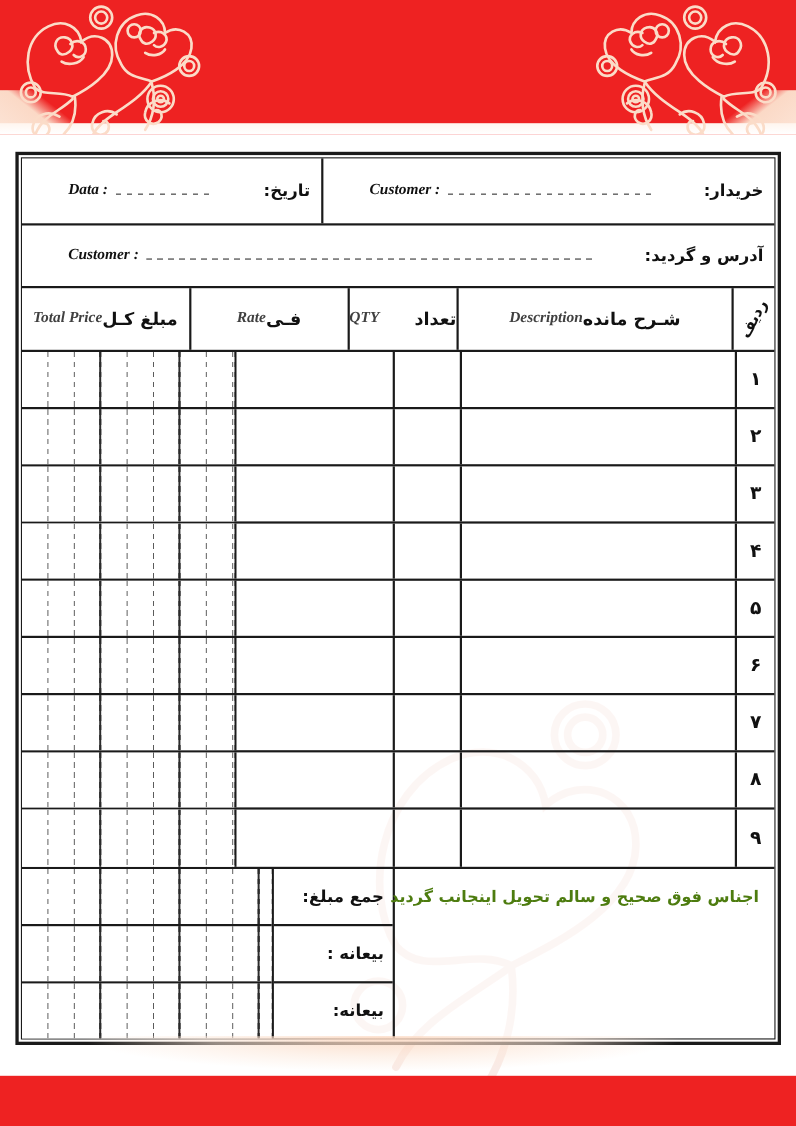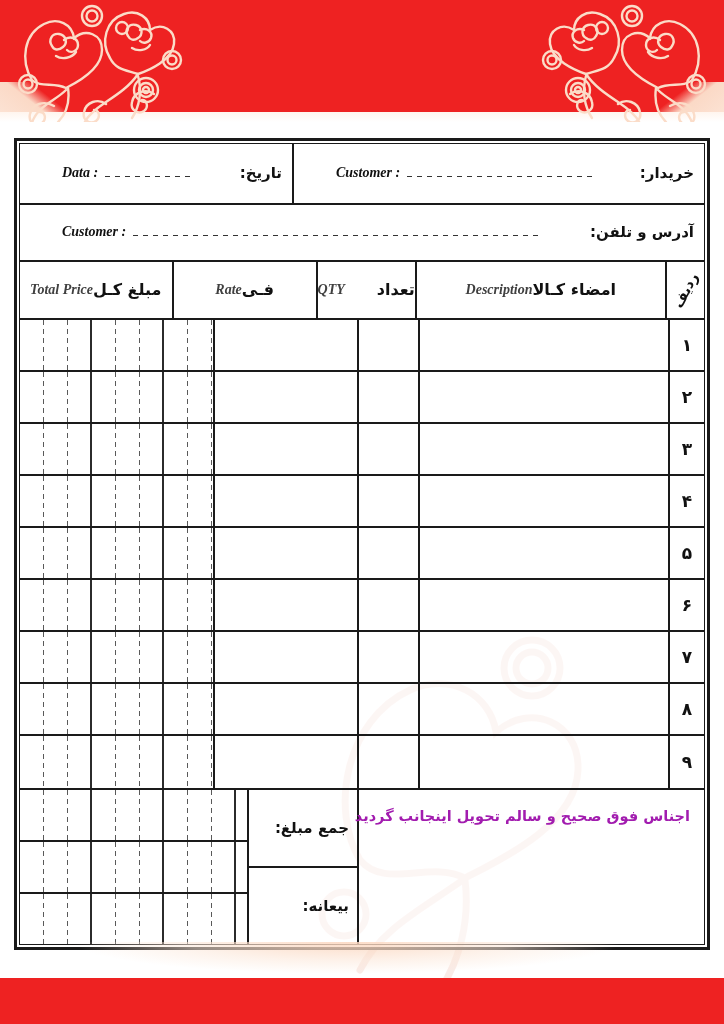--- a/index.html
+++ b/index.html
@@ -317,21 +317,21 @@
   .foot-note {
     flex: 0 0 347px;
     position: relative;
     border-left: 2px solid #1a1a1a;
   }
   .note-top {
     position: absolute;
     top: 18px; right: 14px;
     font-size: 14.5px;
     font-weight: 700;
-    color: #a21caf;
+    color: #4d7c0f;
     white-space: nowrap;
   }
   .note-sign {
     position: absolute;
     top: 86px;
     right: 0; left: 0;
     text-align: center;
     font-size: 14.5px;
     font-weight: 700;
     color: #111;
@@ -462,33 +462,33 @@
         </div>
 
         <div class="meta-cell meta-date">
           <span class="lbl-fa">تاریخ:</span>
           <span class="dashline"></span>
           <span class="lbl-en">Data :</span>
         </div>
       </div>
 
       <div class="meta-address">
-        <span class="lbl-fa">آدرس و تلفن:</span>
+        <span class="lbl-fa">آدرس و گردید:</span>
         <span class="dashline"></span>
         <span class="lbl-en">Customer :</span>
       </div>
 
       <div class="grid">
 
         <div class="grid-head">
           <div class="hcell col-idx">
             <span class="h-idx">ردیف</span>
           </div>
           <div class="hcell col-desc">
-            <span class="h-fa">امضاء کـالا</span>
+            <span class="h-fa">شـرح مانده</span>
             <span class="h-en">Description</span>
           </div>
           <div class="hcell col-qty">
             <span class="h-fa">تعداد</span>
             <span class="h-en">QTY</span>
           </div>
           <div class="hcell col-rate">
             <span class="h-fa">فـی</span>
             <span class="h-en">Rate</span>
           </div>
@@ -611,20 +611,21 @@
       </div>
 
       <div class="foot-wrap">
 
         <div class="foot-note">
           <div class="note-top">اجناس فوق صحیح و سالم تحویل اینجانب گردید</div>
         </div>
 
         <div class="foot-labels" id="foot-labels">
             <div class="foot-lbl">جمع مبلغ:</div>
+            <div class="foot-lbl">بیعانه :</div>
             <div class="foot-lbl">بیعانه:</div>
           </div>
 
         <div class="foot-money" id="foot-money">
             <div class="foot-money-row money">
               <div class="money-dashmask"></div>
               <div class="money-solid"></div>
             </div>
             <div class="foot-money-row money">
               <div class="money-dashmask"></div>

